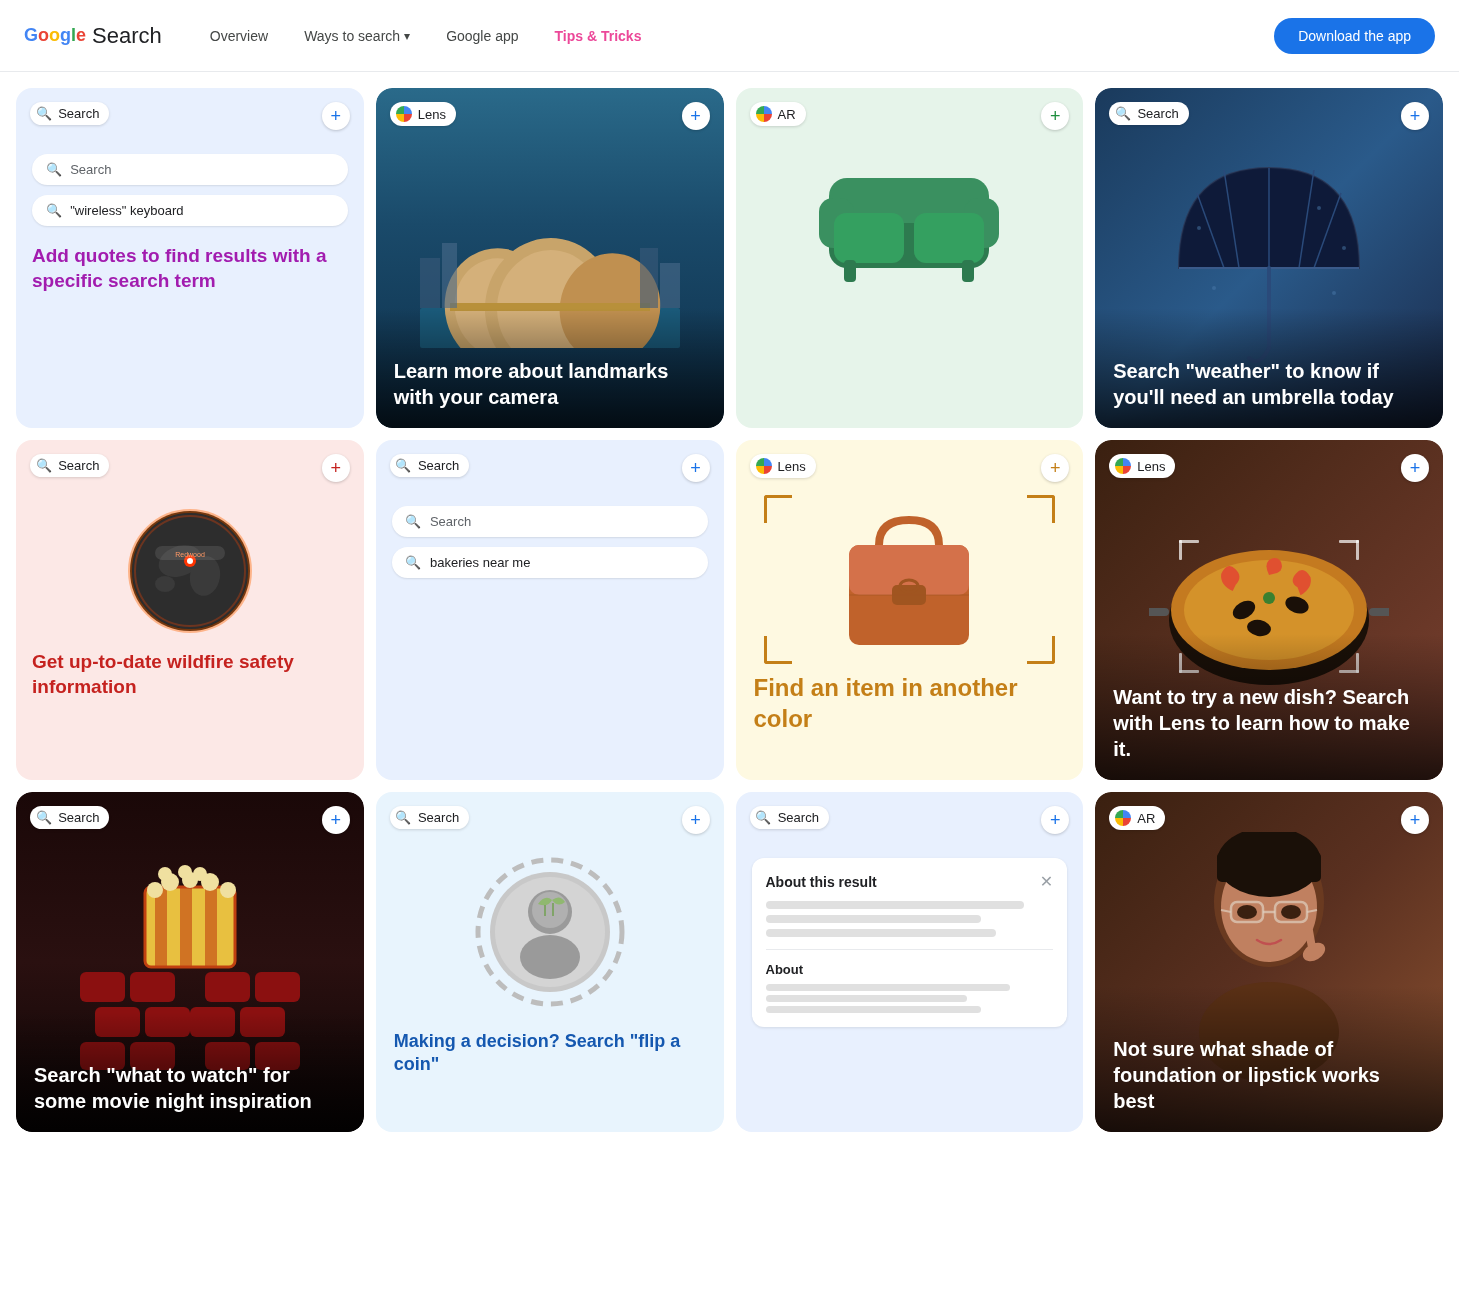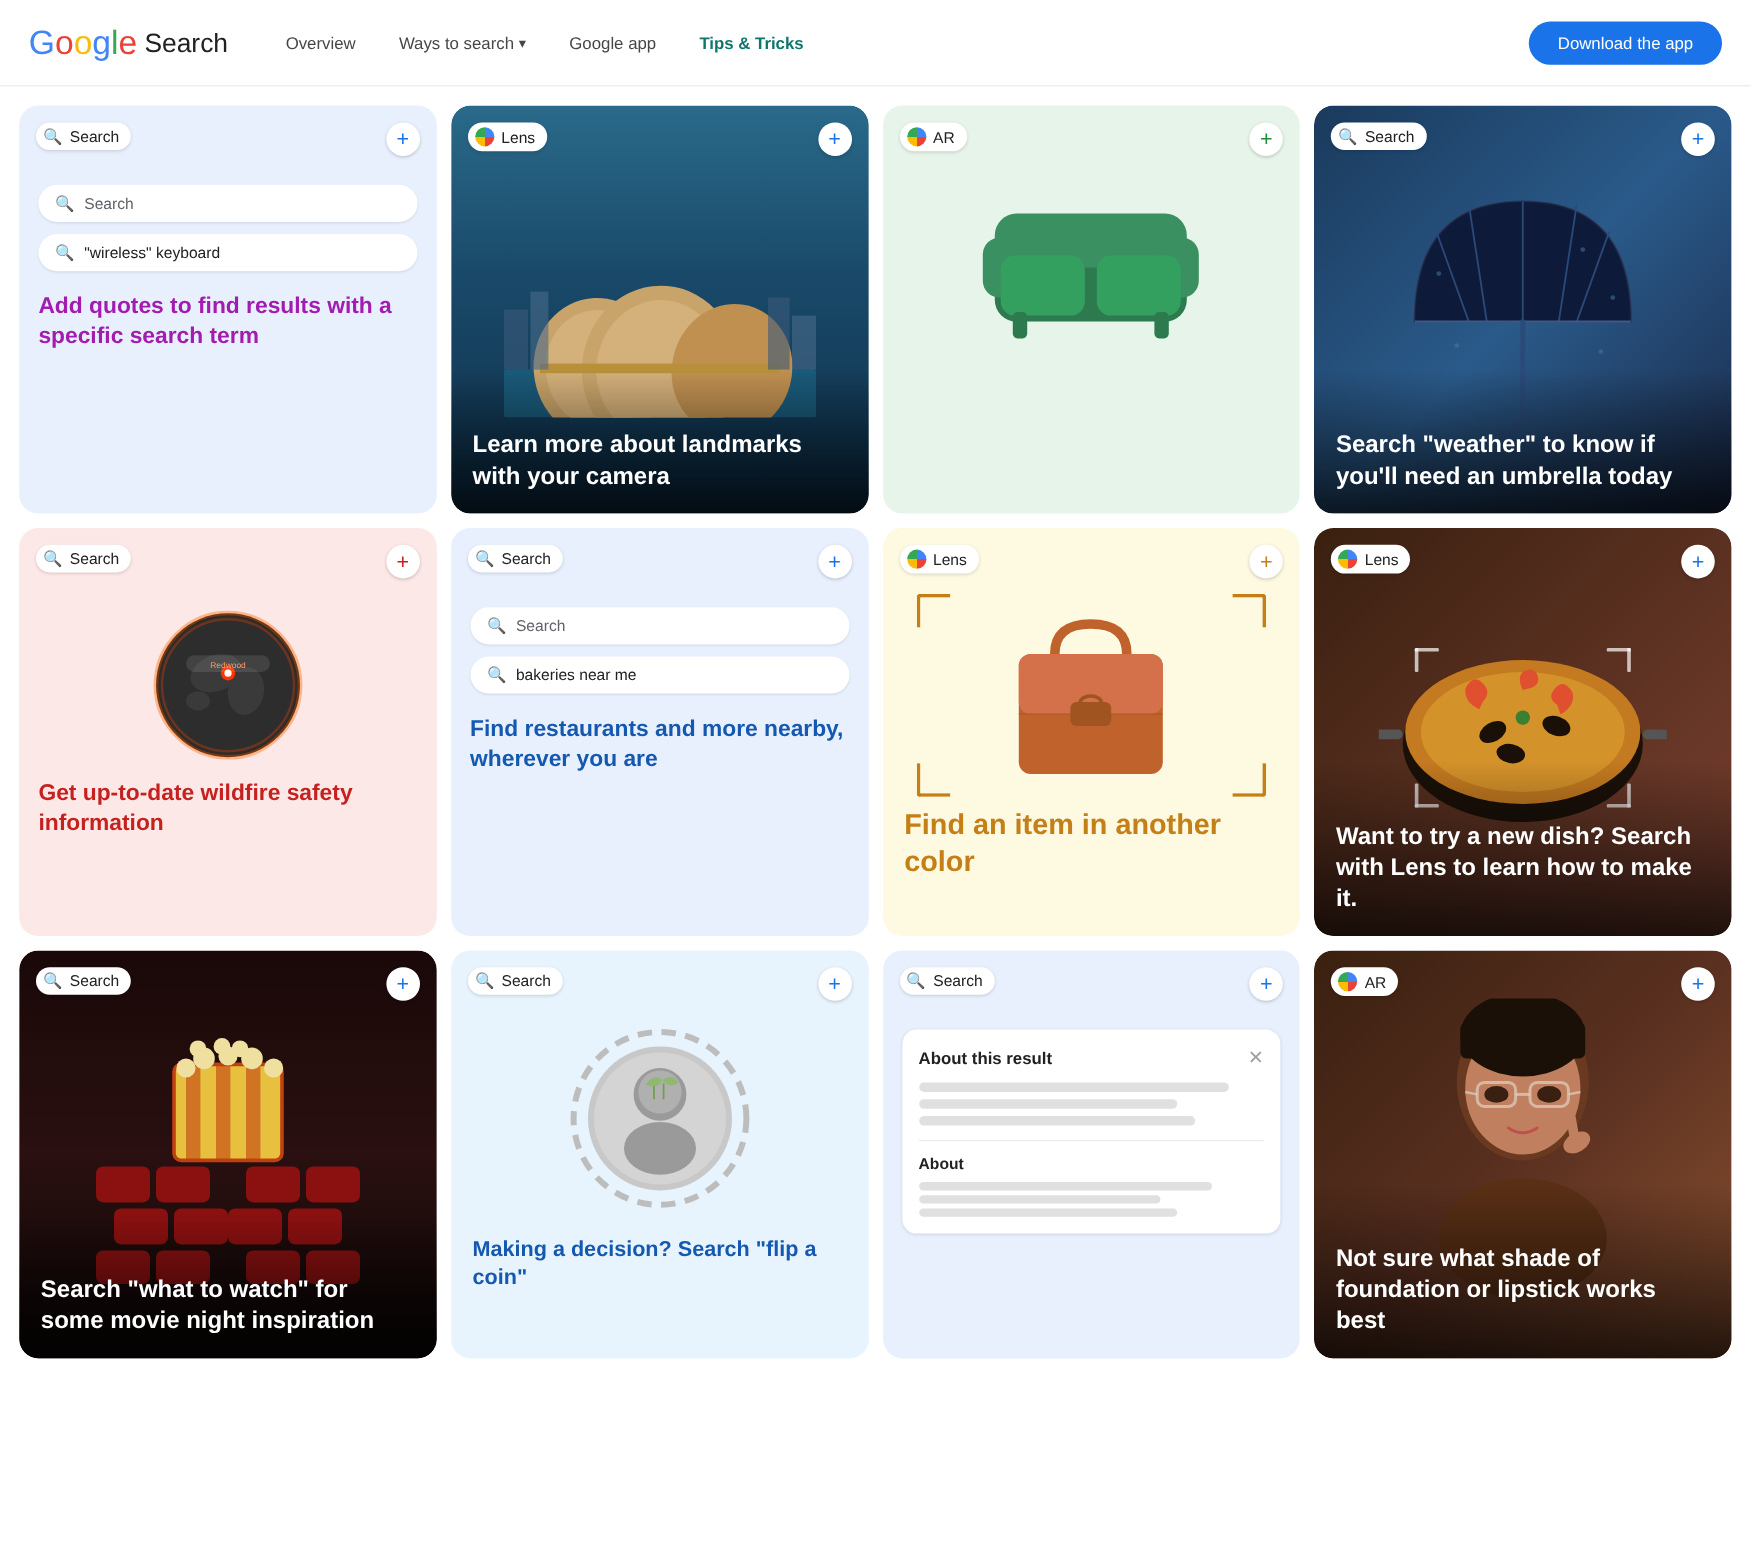--- a/index.html
+++ b/index.html
@@ -4,35 +4,35 @@
   <style>
     * { margin: 0; padding: 0; box-sizing: border-box; }
     body { font-family: 'Google Sans', Arial, sans-serif; background: #fff; color: #202124; }
 
     
     nav {
       display: flex; align-items: center; padding: 0 24px;
       height: 72px; border-bottom: 1px solid #e8eaed; position: sticky; top: 0; background: #fff; z-index: 100;
     }
     .nav-logo { display: flex; align-items: center; gap: 4px; margin-right: 32px; }
-    .nav-logo .google { font-size: 28px; font-weight: 400; }
+    .nav-logo .google { font-size: 18px; font-weight: 700; }
     .nav-logo .google .g-blue { color: #4285F4; }
     .nav-logo .google .g-red { color: #EA4335; }
     .nav-logo .google .g-yellow { color: #FBBC05; }
     .nav-logo .google .g-blue2 { color: #4285F4; }
     .nav-logo .google .g-green { color: #34A853; }
     .nav-logo .google .g-red2 { color: #EA4335; }
     .nav-logo .search-text { font-size: 22px; font-weight: 400; color: #202124; margin-left: 2px; }
     .nav-links { display: flex; align-items: center; gap: 4px; flex: 1; }
     .nav-link {
       font-size: 14px; color: #444746; padding: 8px 16px;
       border-radius: 24px; cursor: pointer; text-decoration: none;
       display: flex; align-items: center; gap: 4px;
     }
-    .nav-link.active { font-weight: 600; color: #0f766e; }
+    .nav-link.active { font-weight: 600; color: #ec4899; }
     .nav-link .chevron { font-size: 12px; }
     .nav-cta {
       background: #1a73e8; color: #fff; border: none;
       padding: 10px 24px; border-radius: 24px; font-size: 14px;
       font-weight: 500; cursor: pointer;
     }
 
     
     .grid-container {
       padding: 16px 16px;
@@ -244,21 +244,20 @@
     <div style="margin-top:50px;">
       <div style="background:#fff;border-radius:20px;display:flex;align-items:center;gap:8px;padding:8px 14px;font-size:13px;color:#5f6368;box-shadow:0 1px 2px rgba(0,0,0,.1);margin-bottom:10px;">
         <span style="color:#9aa0a6;">🔍</span>
         <span style="color:#5f6368;">Search</span>
       </div>
       <div style="background:#fff;border-radius:20px;display:flex;align-items:center;gap:8px;padding:8px 14px;font-size:13px;color:#202124;box-shadow:0 1px 2px rgba(0,0,0,.1);">
         <span style="color:#9aa0a6;">🔍</span>
         <span>bakeries near me</span>
       </div>
     </div>
-    <div style="font-size:19px;font-weight:700;line-height:1.3;margin-top:18px;color:#1558b0;">Find restaurants and more nearby, wherever you are</div>
   </div>
 
   <div class="card" style="background:#fef9e1;border-radius:16px;position:relative;padding:0;">
     <div class="badge" style="position:absolute;top:14px;left:14px;background:#fff;border-radius:20px;display:flex;align-items:center;gap:6px;padding:4px 10px 4px 6px;font-size:13px;font-weight:500;z-index:2;box-shadow:0 1px 3px rgba(0,0,0,.15);">
       <span style="width:16px;height:16px;border-radius:50%;background:conic-gradient(#4285F4 0deg 90deg,#EA4335 90deg 180deg,#FBBC05 180deg 270deg,#34A853 270deg 360deg);display:inline-block;"></span>
       <span>Lens</span>
     </div>
     <button class="plus-btn" style="position:absolute;top:14px;right:14px;width:28px;height:28px;background:#fff;border-radius:50%;display:flex;align-items:center;justify-content:center;font-size:18px;cursor:pointer;z-index:2;box-shadow:0 1px 3px rgba(0,0,0,.2);border:none;color:#c47f17;">+</button>
     <div style="display:flex;align-items:center;justify-content:center;padding:60px 20px 8px;position:relative;">
 

